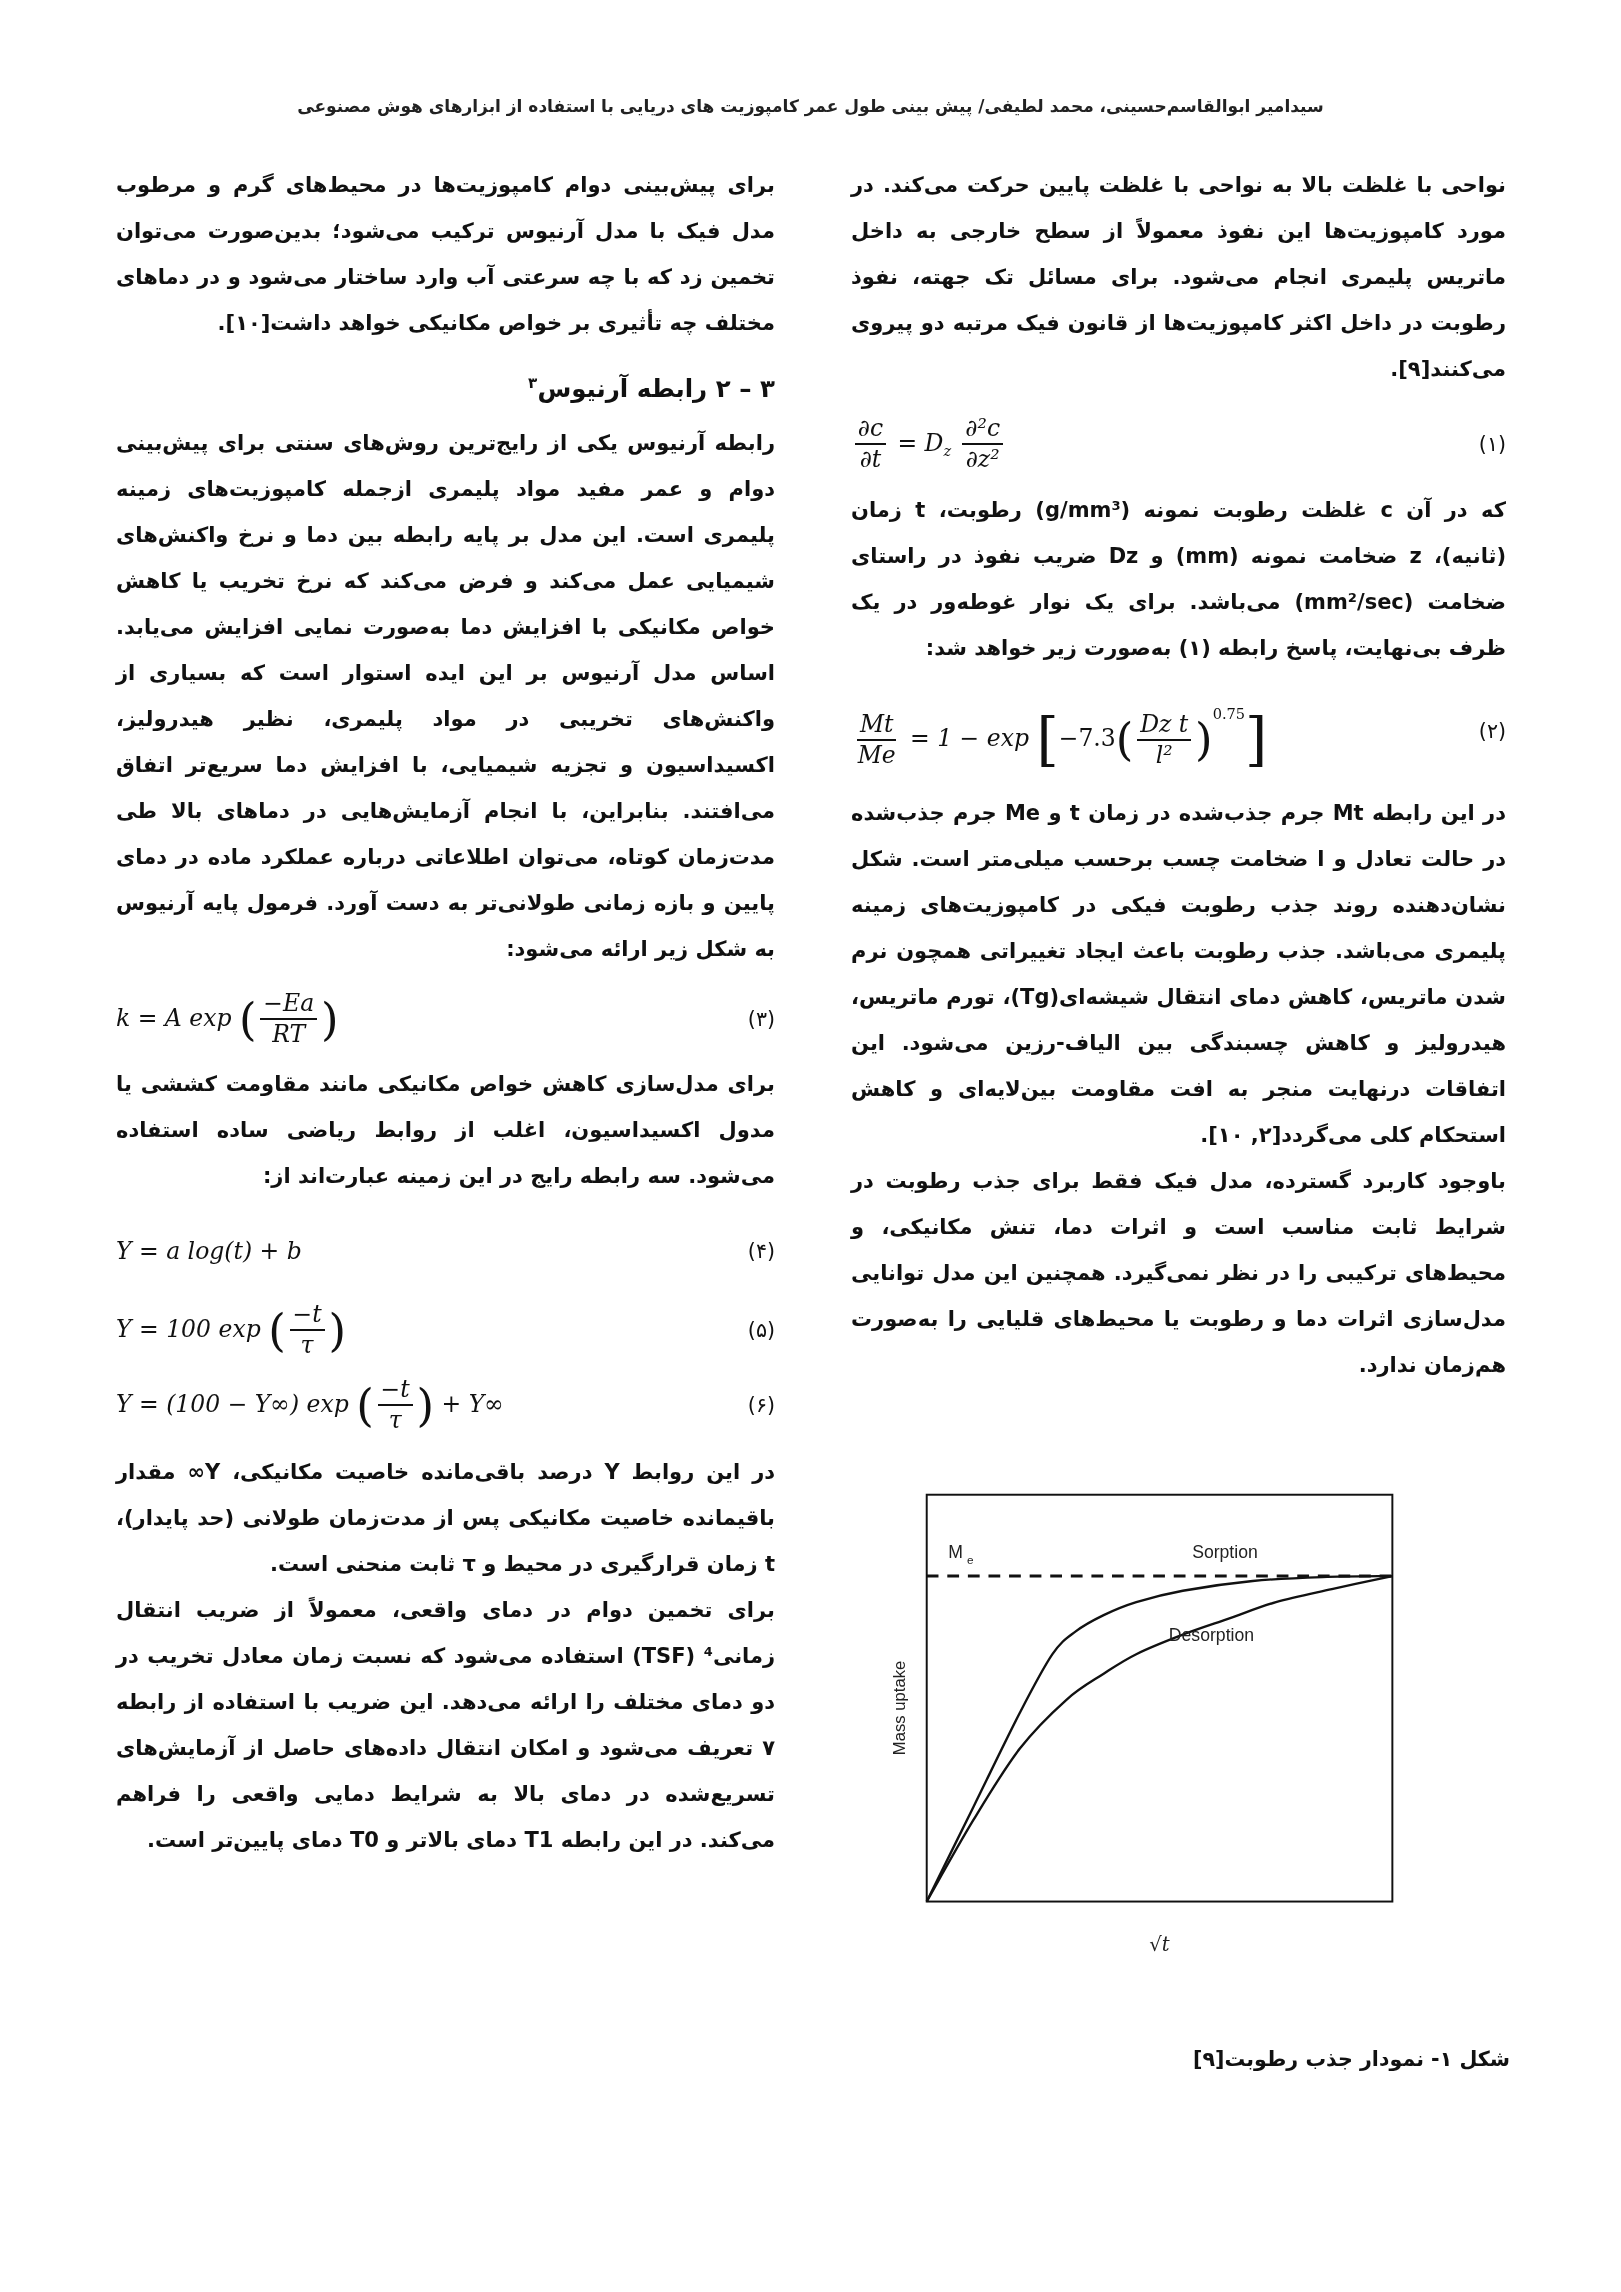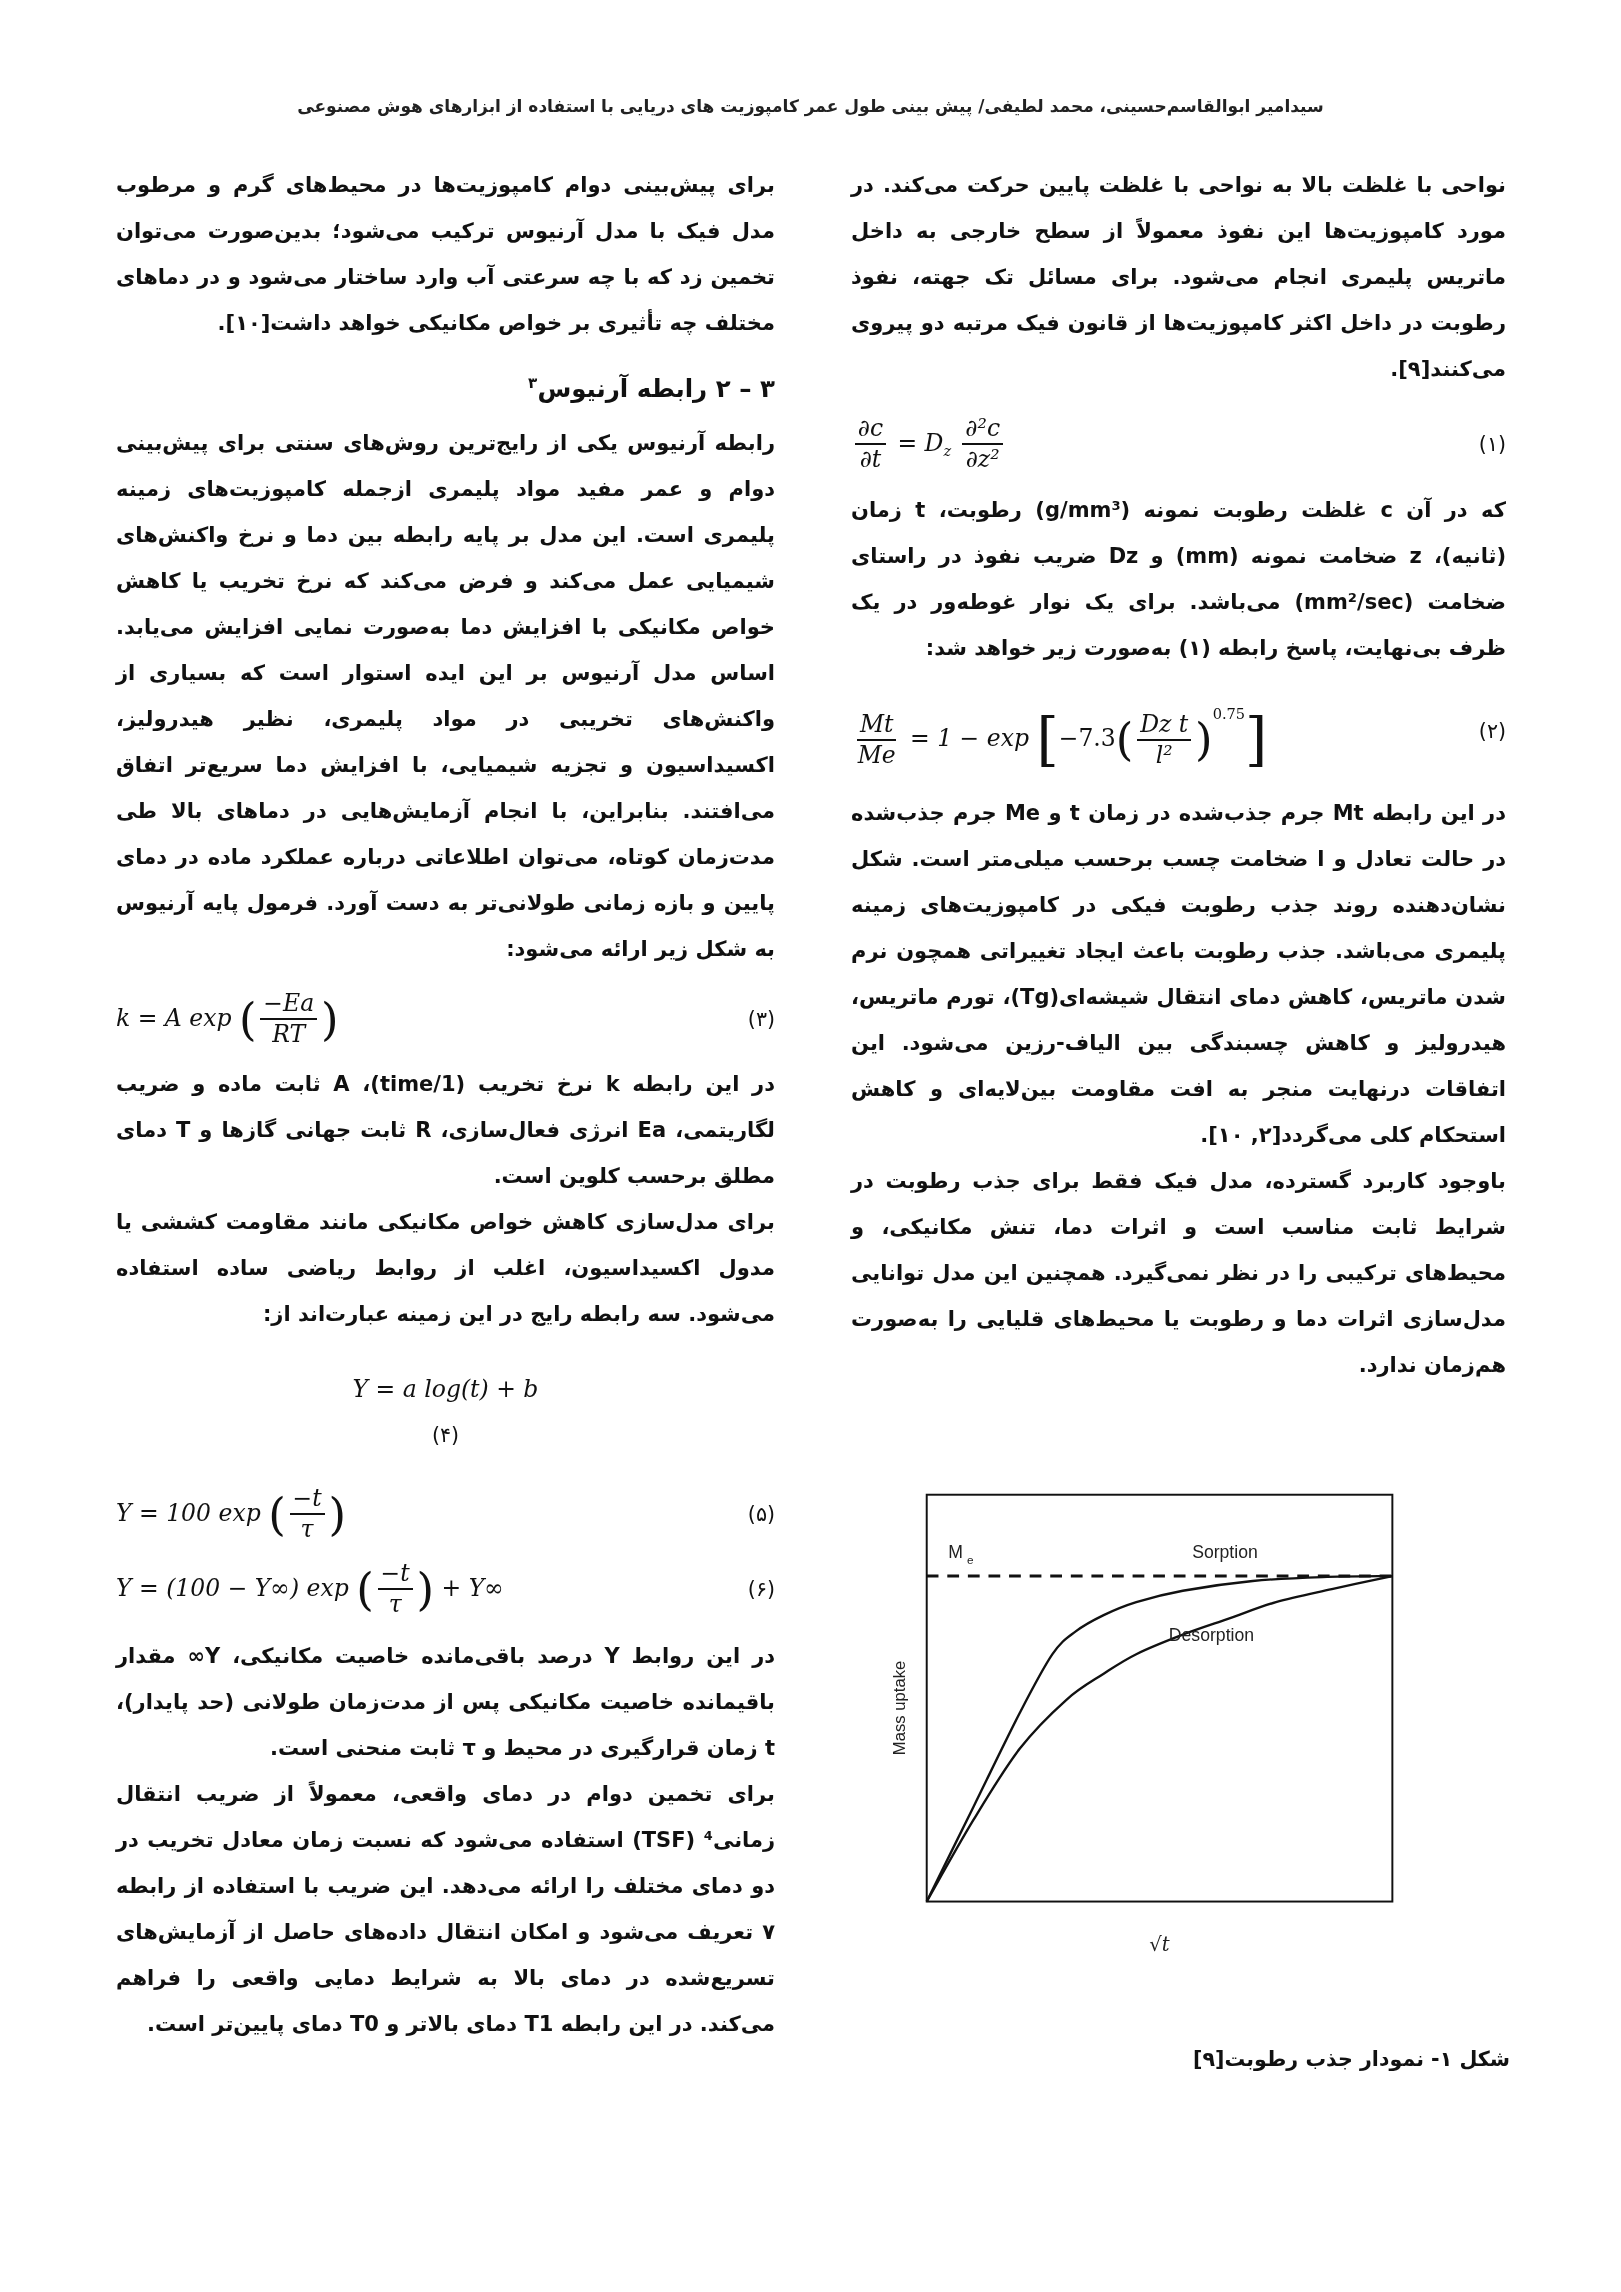--- a/index.html
+++ b/index.html
@@ -98,24 +98,23 @@
     <span>
       <span class="it">k = A exp</span>
       <span class="paren">(</span><span class="frac">
           <span class="num it">−Ea</span>
           <span class="den it">RT</span>
         </span><span class="paren">)</span>
     </span>
     <span class="eq-num">(۳)</span>
   </div>
 
-  <p class="p">در این رابطه k نرخ تخریب (1/time)، A ثابت ماده و ضریب لگاریتمی، Ea انرژی فعال‌سازی، R ثابت جهانی گازها و T دمای مطلق برحسب کلوین است.</p>
   <p class="p">برای مدل‌سازی کاهش خواص مکانیکی مانند مقاومت کششی یا مدول اکسیداسیون، اغلب از روابط ریاضی ساده استفاده می‌شود. سه رابطه رایج در این زمینه عبارت‌اند از:</p>
 
-  <div class="eq" style="margin:29px 0 25.5px 0;flex-direction:column;">
+  <div class="eq" style="margin:29px 0 25.5px 0;">
     <span class="it">Y  =  a log(t) + b</span>
     <span class="eq-num">(۴)</span>
   </div>
 
   <div class="eq" style="margin:9.8px 0 15.7px 0;justify-content:space-between;">
     <span>
       <span class="it">Y = 100 exp</span>
       <span class="paren">(</span><span class="frac">
           <span class="num it">−t</span>
           <span class="den it">τ</span>

